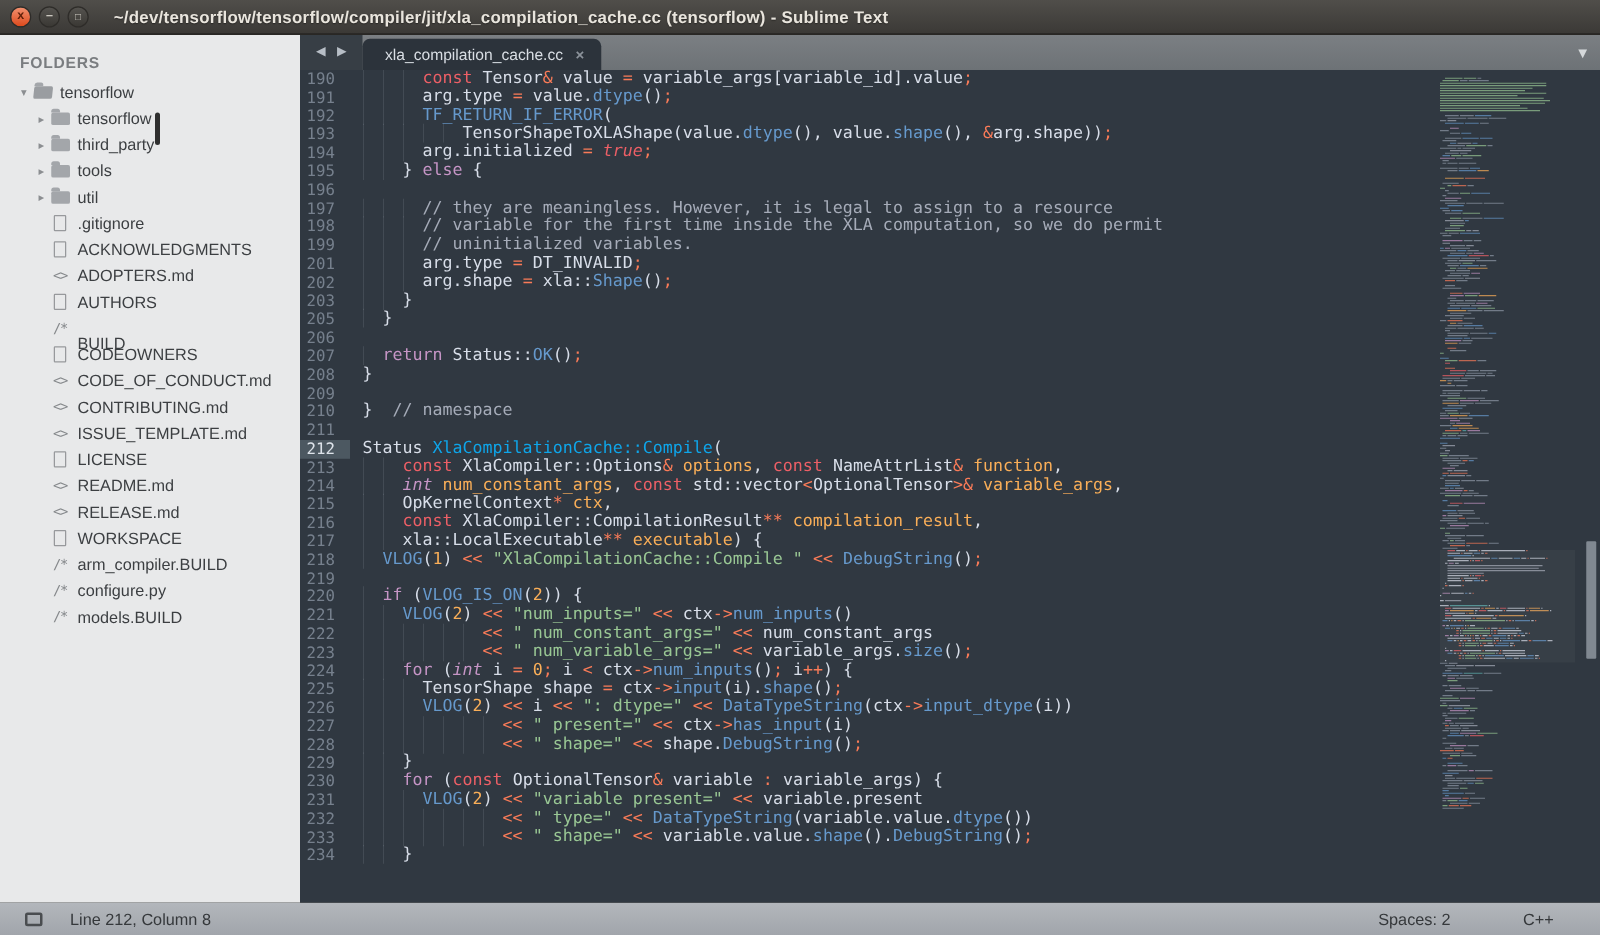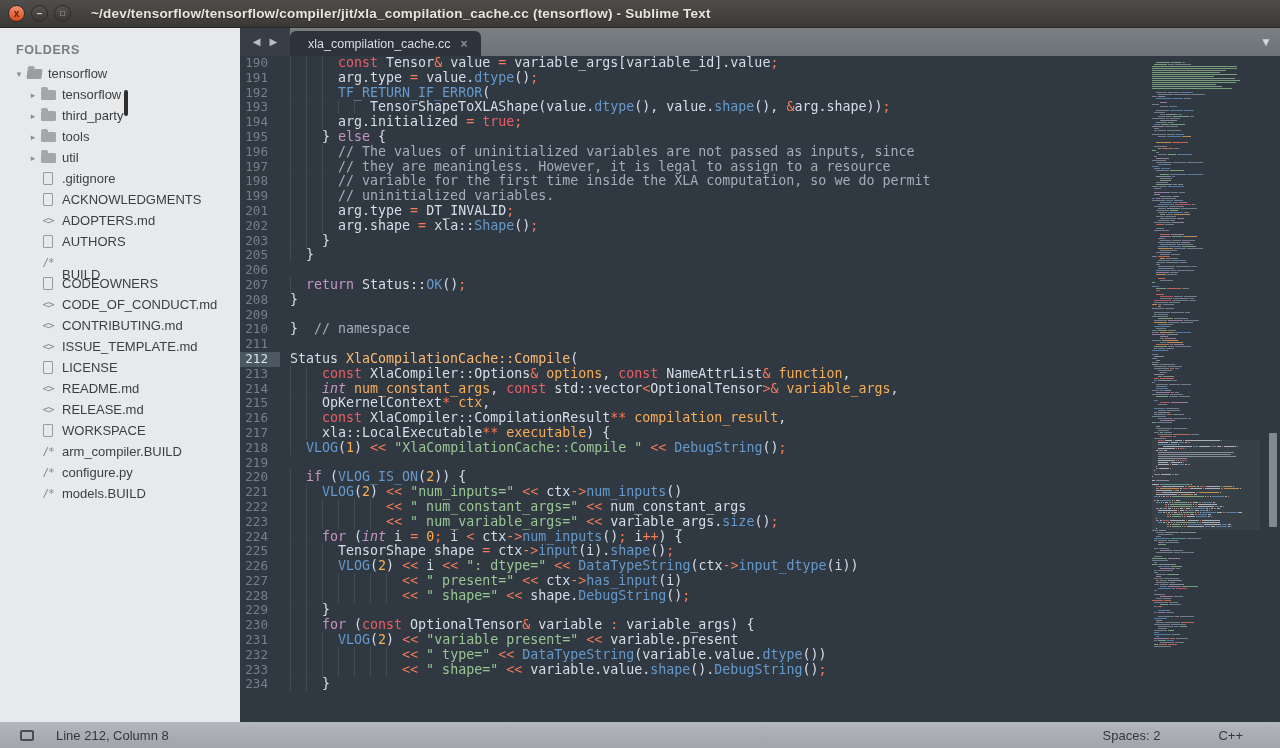--- a/index.html
+++ b/index.html
@@ -50,22 +50,22 @@
   .taboverflow { position:absolute; right:8px; top:8px; color:#d5d8da; font-size:12px; line-height:1; cursor:default; }
 
   
   .editor { flex:1; min-height:0; background:#303841; display:flex; position:relative; overflow:hidden; }
   .code { flex:1; overflow:hidden; font-family:"DejaVu Sans Mono","Liberation Mono",monospace; font-size:13.3px; }
   .crow { display:flex; height:14.8px; line-height:14.8px; white-space:pre; }
   .ln { flex:0 0 40px; padding-right:12px; text-align:right; color:#76808d; font-size:12.6px; }
   .ln.cur { background:#4c5861; color:#dde3ea; }
   .lc { padding-left:10px; }
   .tk-f{color:#d8dee9} .tk-r{color:#ec5f66} .tk-o{color:#f97b58} .tk-n{color:#f9ae58}
-  .tk-s{color:#99c794} .tk-b{color:#6699cc} .tk-t{color:#fdba74} .tk-p{color:#c695c6}
-  .tk-pi{color:#c695c6;font-style:italic} .tk-ri{color:#ec5f66;} .tk-c{color:#a6acb9}
+  .tk-s{color:#99c794} .tk-b{color:#6699cc} .tk-t{color:#0ea5e9} .tk-p{color:#c695c6}
+  .tk-pi{color:#c695c6;font-style:italic} .tk-ri{color:#ec5f66;font-style:italic} .tk-c{color:#a6acb9}
   .tk-g{ background-image:repeating-linear-gradient(to right, rgba(178,188,200,.14) 0 1px, transparent 1px 16.01px); }
 
   
   .minimap { width:108px; flex:none; padding-top:6px; position:relative; overflow:hidden; }
   .mrow { height:2px; line-height:0; white-space:nowrap; overflow:hidden; }
   .mrow span { display:inline-block; height:1.3px; vertical-align:top; margin-right:1px; }
   .mviewport { position:absolute; left:0; width:108px; background:rgba(255,255,255,.035); }
   .vscroll { width:20px; flex:none; position:relative; }
   .vthumb { position:absolute; right:3px; width:8px; background:#8a919a; opacity:.9; border-radius:1px; }
 
@@ -267,21 +267,21 @@
       </div>
 
       <div class="editor">
         <div class="code" id="code">
             <div class="crow"><span class="ln">190</span><span class="lc"><span class="tk-g">      </span><span class="tk-r">const</span><span class="tk-f"> Tensor</span><span class="tk-o">&amp;</span><span class="tk-f"> value </span><span class="tk-o">=</span><span class="tk-f"> variable_args[variable_id].value</span><span class="tk-o">;</span></span></div>
             <div class="crow"><span class="ln">191</span><span class="lc"><span class="tk-g">      </span><span class="tk-f">arg.type </span><span class="tk-o">=</span><span class="tk-f"> value.</span><span class="tk-b">dtype</span><span class="tk-f">()</span><span class="tk-o">;</span></span></div>
             <div class="crow"><span class="ln">192</span><span class="lc"><span class="tk-g">      </span><span class="tk-b">TF_RETURN_IF_ERROR</span><span class="tk-f">(</span></span></div>
             <div class="crow"><span class="ln">193</span><span class="lc"><span class="tk-g">          </span><span class="tk-f">TensorShapeToXLAShape(value.</span><span class="tk-b">dtype</span><span class="tk-f">(), value.</span><span class="tk-b">shape</span><span class="tk-f">(), </span><span class="tk-o">&amp;</span><span class="tk-f">arg.shape))</span><span class="tk-o">;</span></span></div>
             <div class="crow"><span class="ln">194</span><span class="lc"><span class="tk-g">      </span><span class="tk-f">arg.initialized </span><span class="tk-o">=</span><span class="tk-f"> </span><span class="tk-ri">true</span><span class="tk-o">;</span></span></div>
             <div class="crow"><span class="ln">195</span><span class="lc"><span class="tk-g">    </span><span class="tk-f">} </span><span class="tk-p">else</span><span class="tk-f"> {</span></span></div>
-            <div class="crow"><span class="ln">196</span><span class="lc"><span class="tk-g">      </span><span class="tk-c">// The values of uninitialized variables are not passed as inputs, since</span></span></div>
+            <div class="crow"><span class="ln">196</span></div>
             <div class="crow"><span class="ln">197</span><span class="lc"><span class="tk-g">      </span><span class="tk-c">// they are meaningless. However, it is legal to assign to a resource</span></span></div>
             <div class="crow"><span class="ln">198</span><span class="lc"><span class="tk-g">      </span><span class="tk-c">// variable for the first time inside the XLA computation, so we do permit</span></span></div>
             <div class="crow"><span class="ln">199</span><span class="lc"><span class="tk-g">      </span><span class="tk-c">// uninitialized variables.</span></span></div>
             <div class="crow"><span class="ln">201</span><span class="lc"><span class="tk-g">      </span><span class="tk-f">arg.type </span><span class="tk-o">=</span><span class="tk-f"> DT_INVALID</span><span class="tk-o">;</span></span></div>
             <div class="crow"><span class="ln">202</span><span class="lc"><span class="tk-g">      </span><span class="tk-f">arg.shape </span><span class="tk-o">=</span><span class="tk-f"> xla::</span><span class="tk-b">Shape</span><span class="tk-f">()</span><span class="tk-o">;</span></span></div>
             <div class="crow"><span class="ln">203</span><span class="lc"><span class="tk-g">    </span><span class="tk-f">}</span></span></div>
             <div class="crow"><span class="ln">205</span><span class="lc"><span class="tk-g">  </span><span class="tk-f">}</span></span></div>
             <div class="crow"><span class="ln">206</span><span class="lc"></span></div>
             <div class="crow"><span class="ln">207</span><span class="lc"><span class="tk-g">  </span><span class="tk-p">return</span><span class="tk-f"> Status::</span><span class="tk-b">OK</span><span class="tk-f">()</span><span class="tk-o">;</span></span></div>
             <div class="crow"><span class="ln">208</span><span class="lc"><span class="tk-f">}</span></span></div>

